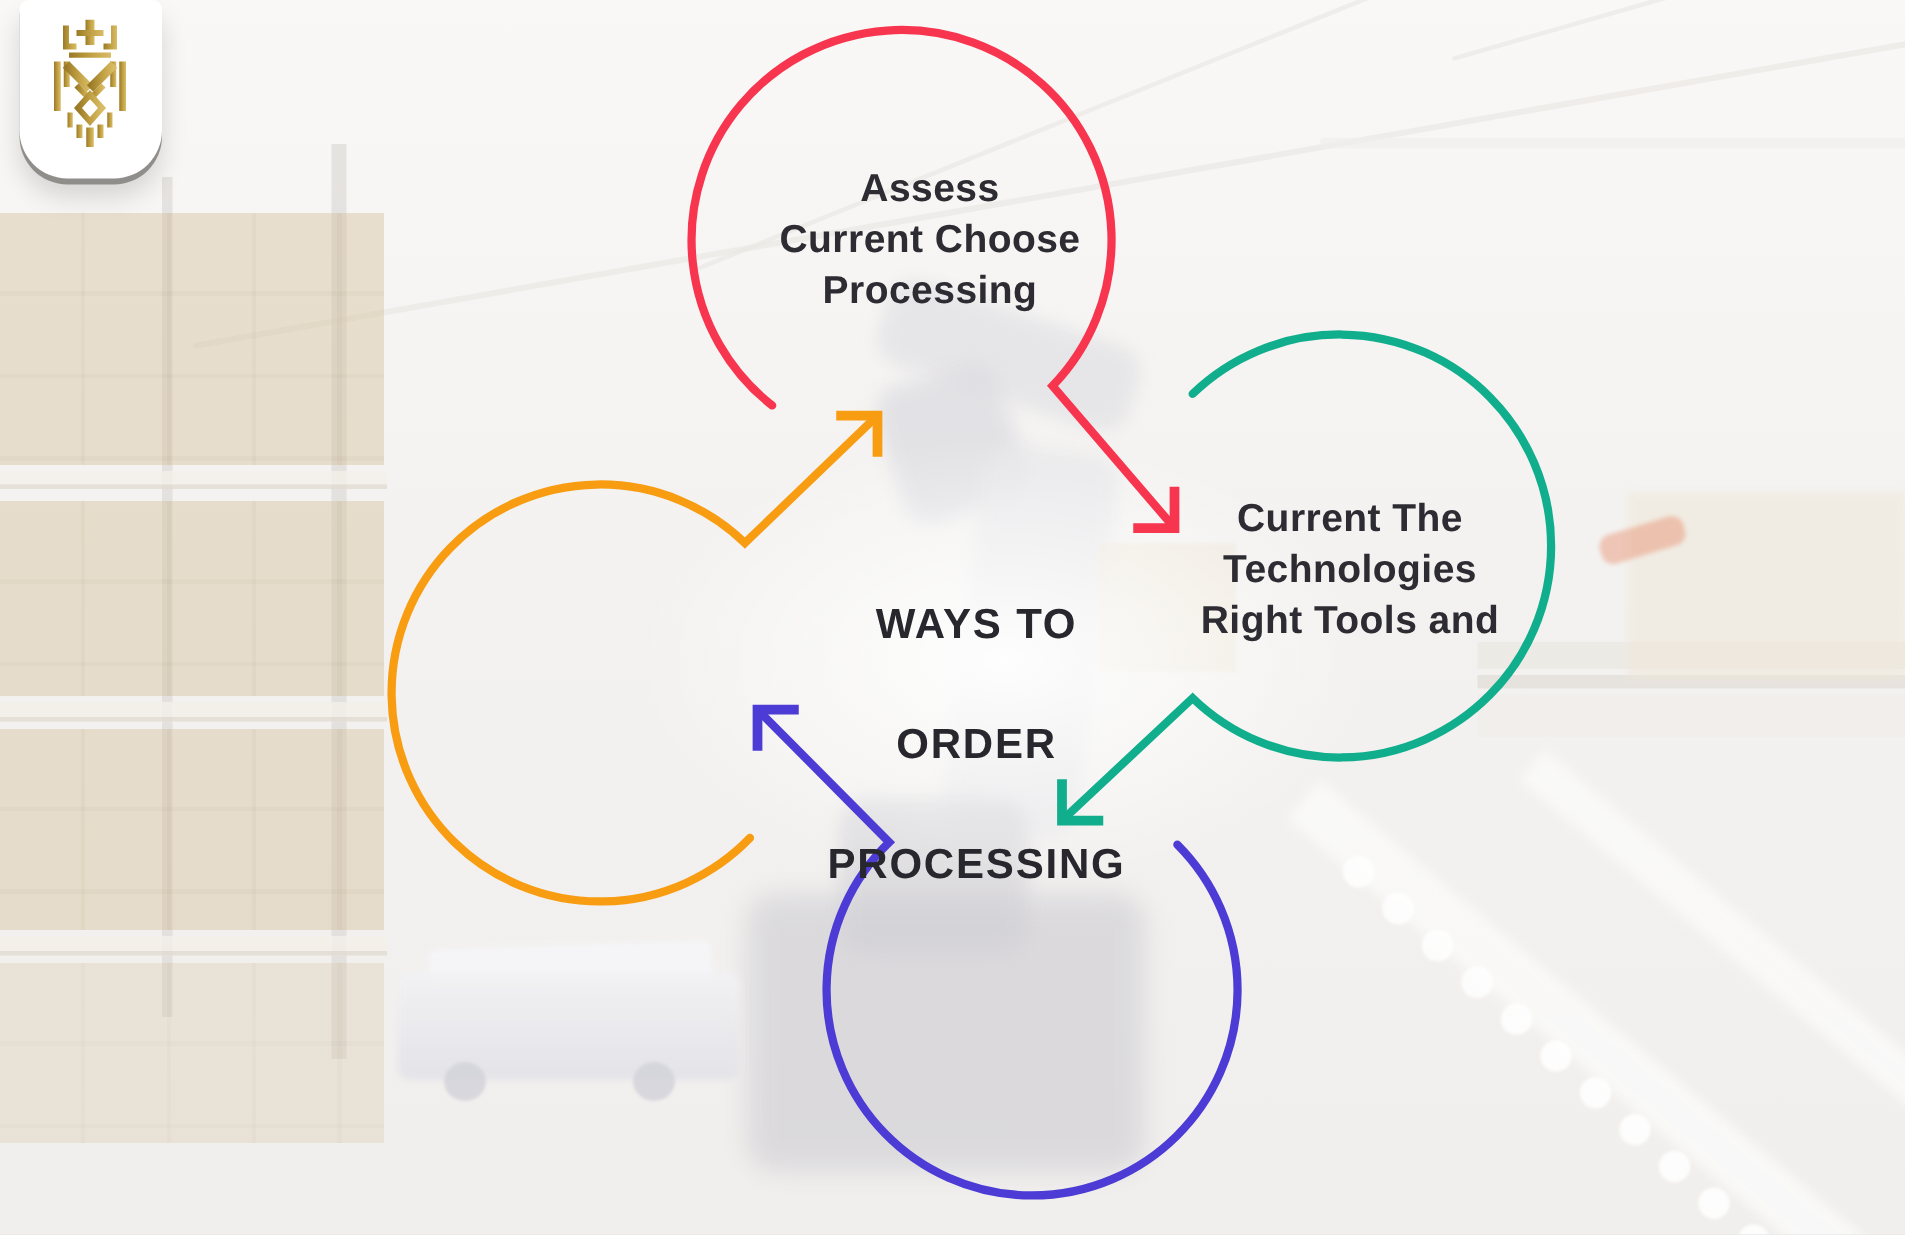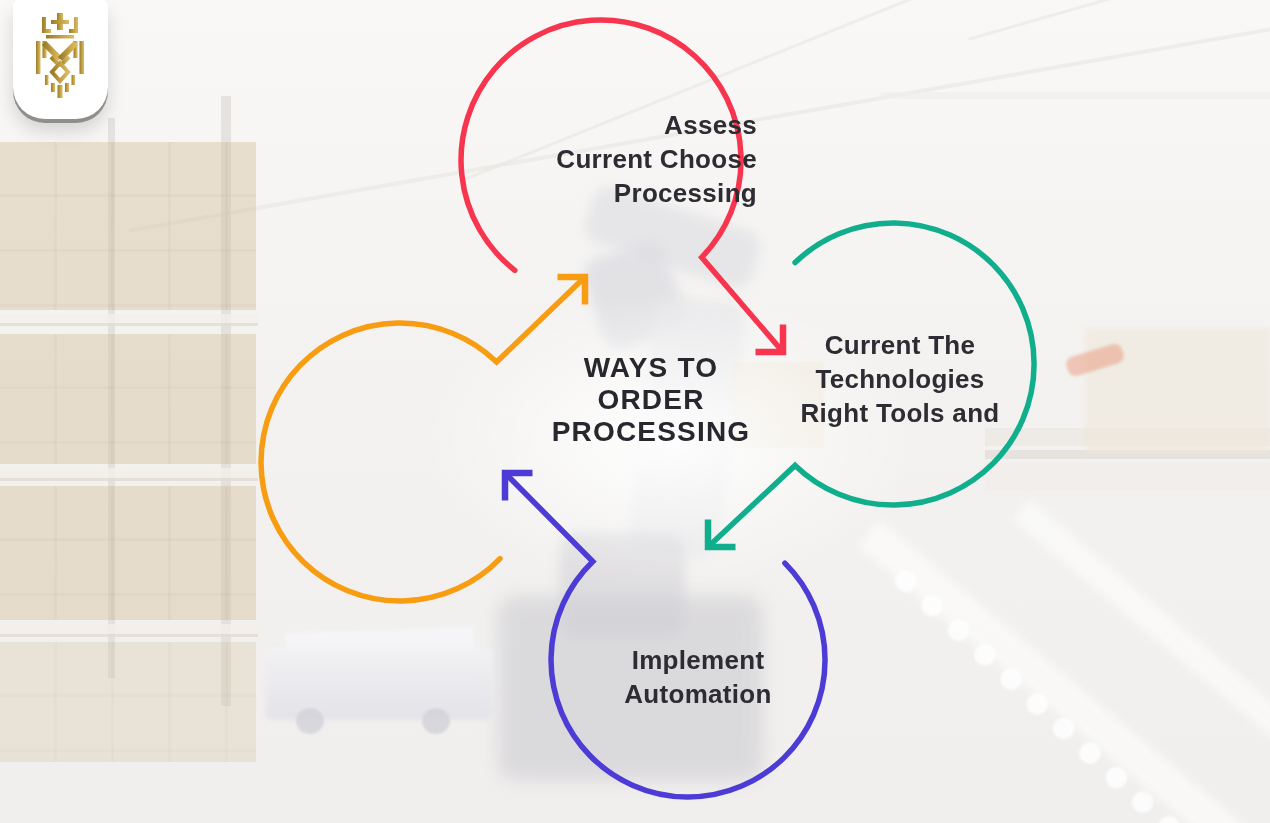--- a/index.html
+++ b/index.html
@@ -53,22 +53,22 @@
   .logo-card{left:13px;top:0;width:95px;height:119px;background:#ffffff;
     border-radius:6px 6px 32px 32px;
     box-shadow:0 4px 0 #908e8a,0 12px 18px rgba(0,0,0,.14);}
   .logo-card svg{position:absolute;left:16px;top:13px;}
   
   svg.diagram{left:0;top:0;}
   .label{text-align:center;font-weight:bold;font-size:26px;line-height:34px;color:#2c2c32;letter-spacing:.3px;}
   .label div{position:static;}
   .title{left:501px;top:352px;width:300px;text-align:center;font-weight:bold;
     font-size:28px;line-height:32px;letter-spacing:1.2px;color:#27272d;}
-  .title div{position:static;}
-  .lb-assess{left:437px;top:108px;width:320px;text-align:right;}
+  .title div{position:static;margin-top:48px;}
+  .lb-assess{left:460px;top:108px;width:320px;}
   .lb-choose{left:740px;top:328px;width:320px;}
   .lb-monitor{left:290px;top:438px;width:220px;}
   .lb-implement{left:538px;top:643px;width:320px;}
 </style>
 </head>
 <body>
 
 <div class="stage">
 
   <div class="bg">
@@ -130,24 +130,20 @@
   <div class="label lb-assess">
     <div>Assess</div>
     <div>Current Choose</div>
     <div>Processing</div>
   </div>
   <div class="label lb-choose">
     <div>Current The</div>
     <div>Technologies</div>
     <div>Right Tools and</div>
   </div>
-  <div class="label lb-implement">
-    <div>Implement</div>
-    <div>Automation</div>
-  </div>
 
   <div class="logo-card">
     <svg width="62" height="88" viewBox="0 0 62 88">
       <defs>
         <linearGradient id="gold" x1="0" y1="0" x2="1" y2="0">
           <stop offset="0" stop-color="#9a7a26"></stop>
           <stop offset="0.55" stop-color="#c3a246"></stop>
           <stop offset="1" stop-color="#d9bc66"></stop>
         </linearGradient>
       </defs>

